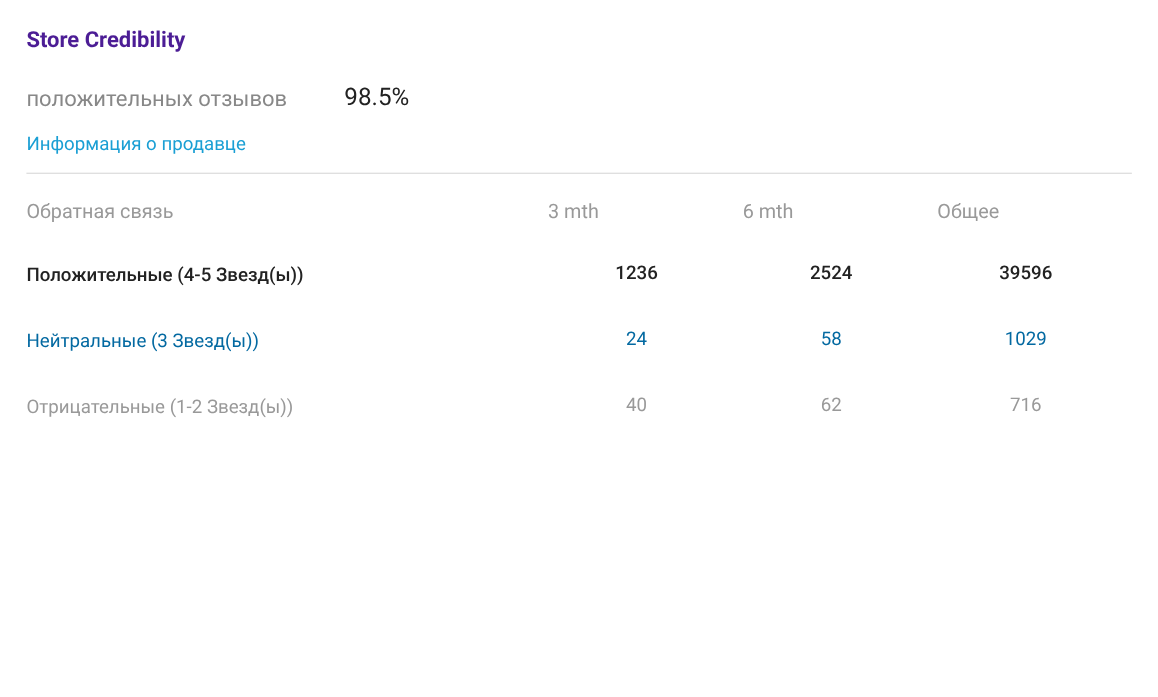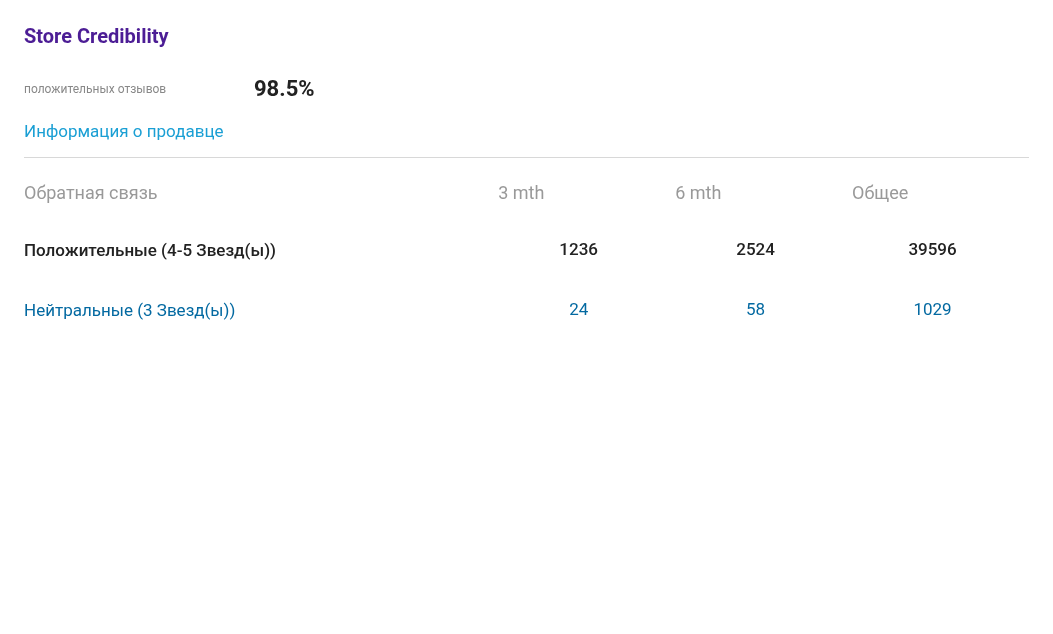--- a/index.html
+++ b/index.html
@@ -25,30 +25,31 @@
       margin-top: 4px;
     }
 
     .credibility-row {
       display: flex;
       align-items: center;
       margin-bottom: 20px;
     }
 
     .credibility-label {
-      font-size: 12px;
+      font-size: 20px;
       color: #888;
       margin-right: 30px;
       min-width: 200px;
     }
 
     .credibility-value {
       font-size: 22px;
-      font-weight: 700;
+      font-weight: 400;
       color: #222;
+      margin-left: 22px;
     }
 
     .seller-info-link {
       font-size: 17px;
       color: #1a9fd4;
       text-decoration: none;
       display: inline-block;
       margin-bottom: 16px;
     }
 
@@ -149,17 +150,23 @@
         <td class="col-3mth">1236</td>
         <td class="col-6mth">2524</td>
         <td class="col-total">39596</td>
       </tr>
       <tr class="row-neutral">
         <td class="col-label">Нейтральные (3 Звезд(ы))</td>
         <td class="col-3mth">24</td>
         <td class="col-6mth">58</td>
         <td class="col-total">1029</td>
       </tr>
+      <tr class="row-negative">
+        <td class="col-label">Отрицательные (1-2 Звезд(ы))</td>
+        <td class="col-3mth">40</td>
+        <td class="col-6mth">62</td>
+        <td class="col-total">716</td>
+      </tr>
     </tbody>
 </table>
 
 
 
 
 </body></html>

